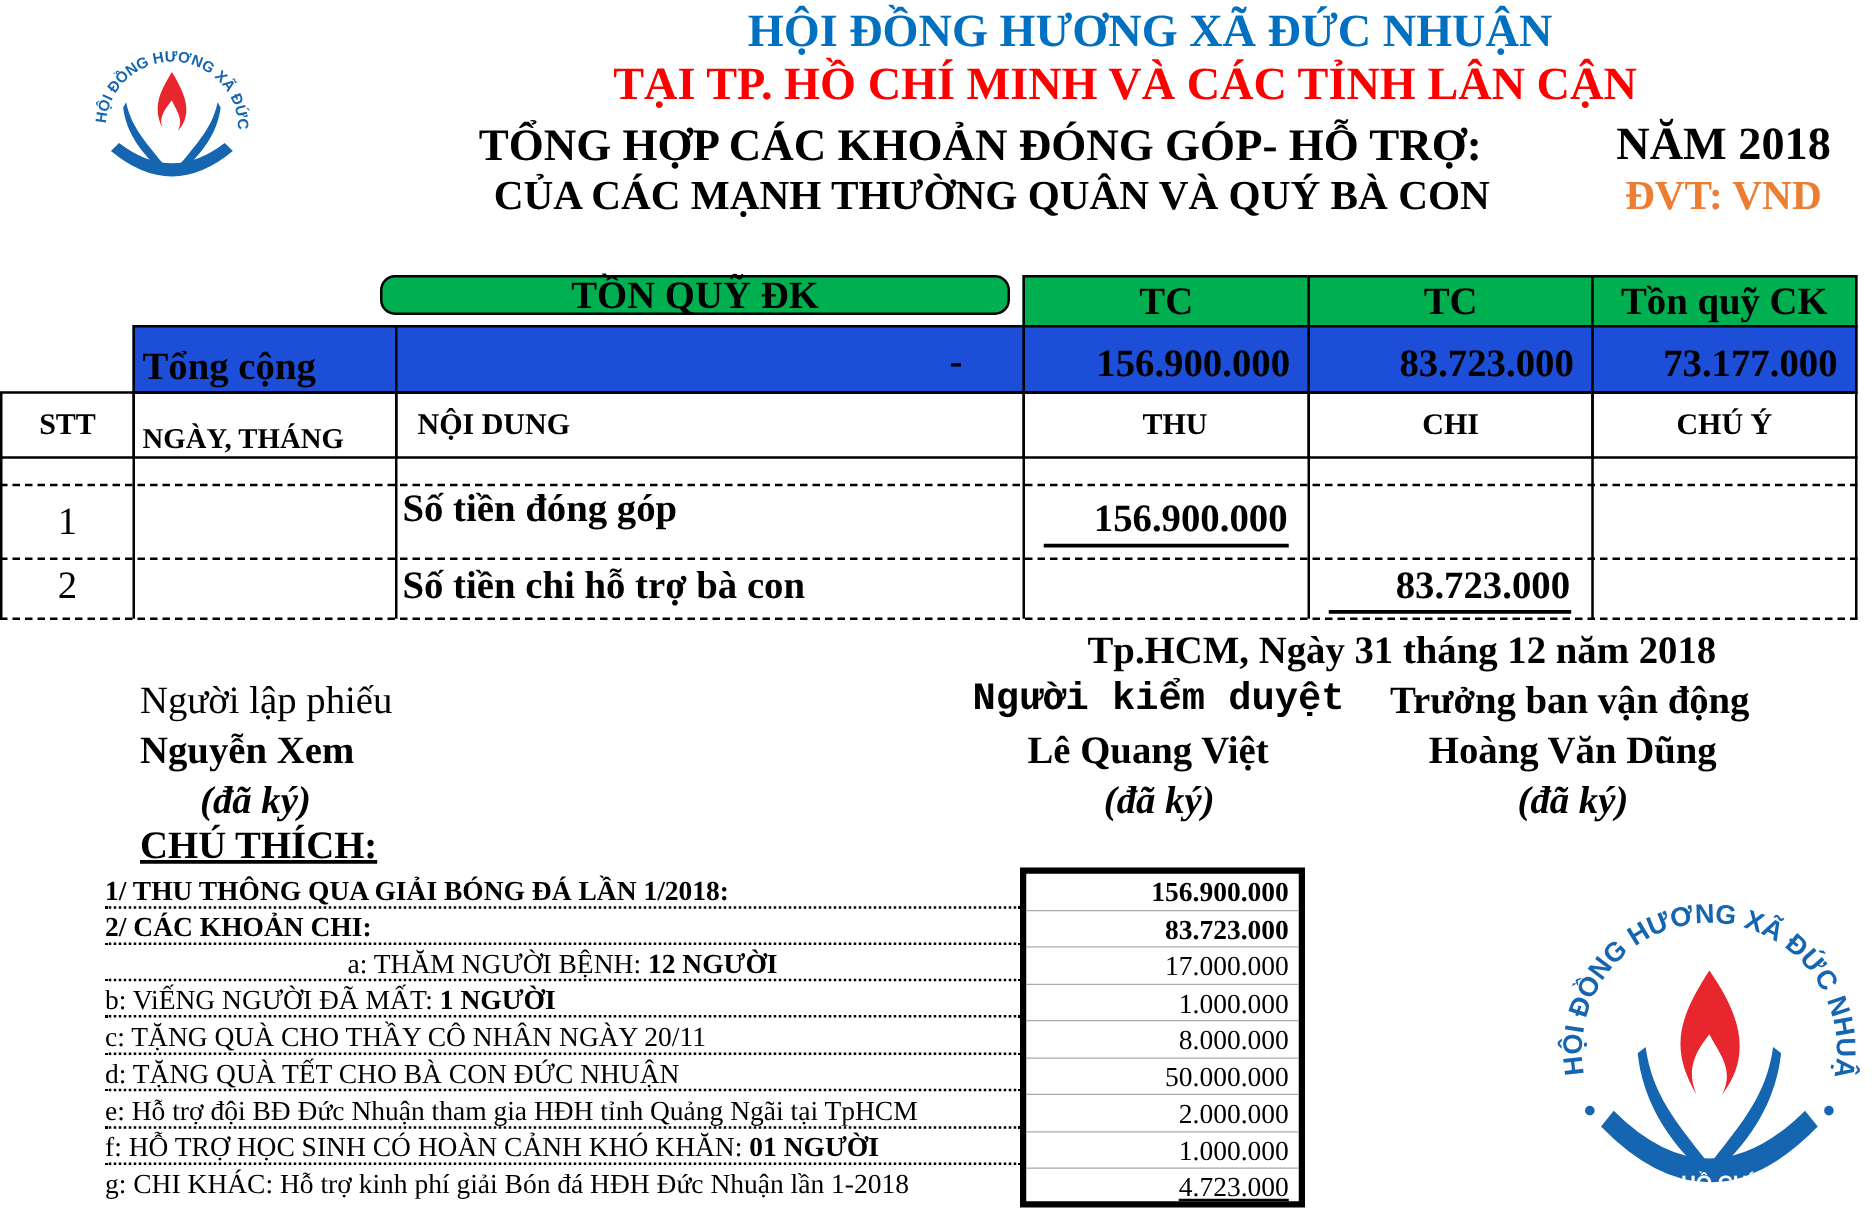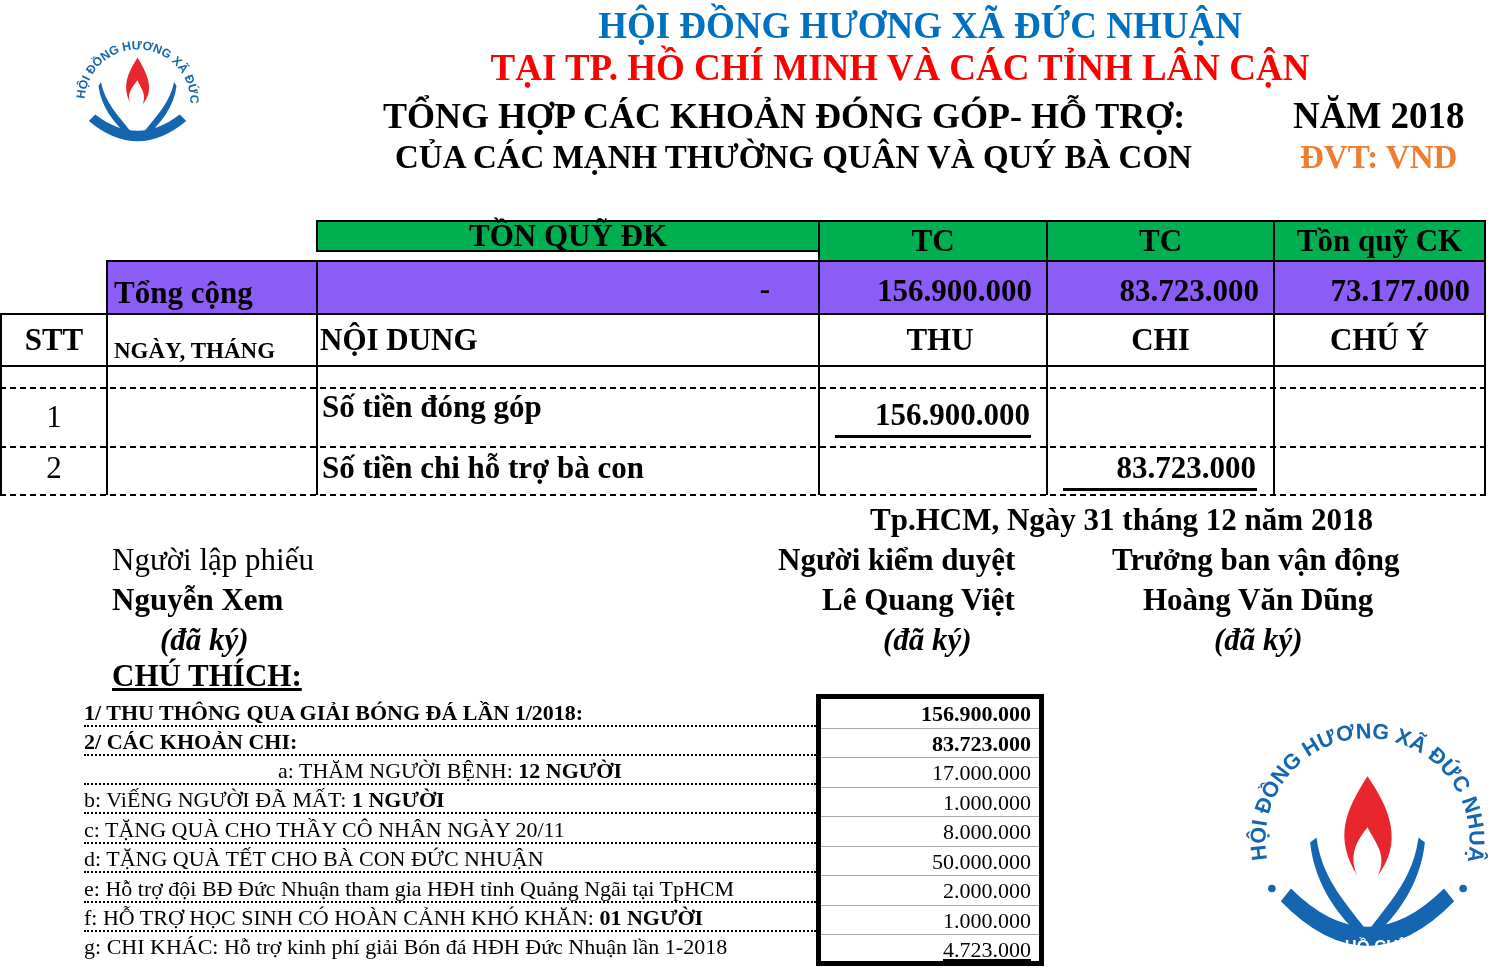--- a/index.html
+++ b/index.html
@@ -17,22 +17,22 @@
   .t4b { left:1300px; top:137px; font-size:33px; font-weight:bold; line-height:40px; }
 
   
   .logo-small { left:55px; top:25px; width:165px; width:165px; height:130px; }
   .logo-big { left:1240px; top:710px; width:255px; height:255px; }
 
   
   .grid { position:absolute; }
   .cell { position:absolute; box-sizing:border-box; display:flex; align-items:flex-end; font-weight:bold; }
   .green { background:#00B050; border:2px solid #000; justify-content:center; align-items:center; font-size:31px; }
-  .yellow { background:#8b5cf6; border:2px solid #000; font-size:31px; }
-  .hdr { border:2px solid #000; font-size:31px; align-items:center; }
+  .yellow { background:#1d4ed8; border:2px solid #000; font-size:31px; }
+  .hdr { border:2px solid #000; font-size:24px; align-items:center; }
   .hline-dash { position:absolute; height:0; border-top:2px dashed #000; }
   .num { justify-content:flex-end; padding-right:14px; }
   .underline-bar { position:absolute; height:3px; background:#000; }
 
   .sig { font-size:31px; line-height:40px; }
   .sig-b { font-weight:bold; }
   .sig-i { font-style:italic; font-weight:bold; }
 
   
   .note-row { position:absolute; left:84px; width:732px; height:29px; font-size:22px; line-height:29px; border-bottom:2px dotted #000; box-sizing:border-box; white-space:nowrap; }
@@ -59,36 +59,36 @@
 </div>
 
 <div class="abs t1" style="color:#0070C0;">HỘI ĐỒNG HƯƠNG XÃ ĐỨC NHUẬN</div>
 <div class="abs t2" style="color:#FF0000;">TẠI TP. HỒ CHÍ MINH VÀ CÁC TỈNH LÂN CẬN</div>
 <div class="abs t3">TỔNG HỢP CÁC KHOẢN ĐÓNG GÓP- HỖ TRỢ:</div>
 <div class="abs t3b">NĂM 2018</div>
 <div class="abs t4">CỦA CÁC MẠNH THƯỜNG QUÂN VÀ QUÝ BÀ CON</div>
 <div class="abs t4b" style="color:#ED7D31;">ĐVT: VND</div>
 
 <div class="grid">
-  <div class="cell green" style="left:316px; top:220px; width:504px; height:32px;">TỒN QUỸ ĐK</div>
+  <div class="cell green" style="left:304px; top:220px; width:504px; height:32px;border-radius:12px;">TỒN QUỸ ĐK</div>
   <div class="cell green" style="left:818px; top:220px; width:230px; height:42px;">TC</div>
   <div class="cell green" style="left:1046px; top:220px; width:229px; height:42px;">TC</div>
   <div class="cell green" style="left:1273px; top:220px; width:213px; height:42px;">Tồn quỹ CK</div>
 
   <div class="cell yellow" style="left:106px; top:260px; width:212px; height:55px; padding-left:6px; padding-bottom:2px;">Tổng cộng</div>
   <div class="cell yellow num" style="left:316px; top:260px; width:504px; height:55px; padding-right:48px; padding-bottom:6px;">-</div>
   <div class="cell yellow num" style="left:818px; top:260px; width:230px; height:55px; padding-bottom:4px;">156.900.000</div>
   <div class="cell yellow num" style="left:1046px; top:260px; width:229px; height:55px; padding-bottom:4px;">83.723.000</div>
   <div class="cell yellow num" style="left:1273px; top:260px; width:213px; height:55px; padding-bottom:4px;">73.177.000</div>
 </div>
 
 <div class="grid">
   <div class="cell hdr" style="left:0; top:313px; width:108px; height:54px; justify-content:center;">STT</div>
   <div class="cell hdr" style="left:106px; top:313px; width:212px; height:54px; font-size:23px; padding-left:6px; padding-top:22px;">NGÀY, THÁNG</div>
-  <div class="cell hdr" style="left:316px; top:313px; width:504px; height:54px; padding-left:2px;">NỘI DUNG</div>
+  <div class="cell hdr" style="left:316px; top:313px; width:504px; height:54px; padding-left:16px;">NỘI DUNG</div>
   <div class="cell hdr" style="left:818px; top:313px; width:230px; height:54px; justify-content:center;padding-left:14px;">THU</div>
   <div class="cell hdr" style="left:1046px; top:313px; width:229px; height:54px; justify-content:center;">CHI</div>
   <div class="cell hdr" style="left:1273px; top:313px; width:213px; height:54px; justify-content:center;">CHÚ Ý</div>
 
   <div class="abs" style="left:0; top:365px; width:2px; height:130px; background:#000;"></div>
   <div class="abs" style="left:106px; top:365px; width:2px; height:130px; background:#000;"></div>
   <div class="abs" style="left:316px; top:365px; width:2px; height:130px; background:#000;"></div>
   <div class="abs" style="left:818px; top:365px; width:2px; height:130px; background:#000;"></div>
   <div class="abs" style="left:1046px; top:365px; width:2px; height:130px; background:#000;"></div>
   <div class="abs" style="left:1273px; top:365px; width:2px; height:130px; background:#000;"></div>
@@ -112,21 +112,21 @@
     <div class="underline-bar" style="left:1063px; top:40px; width:194px;"></div>
   </div>
 </div>
 
 <div class="abs sig sig-b" style="left:870px; top:500px;">Tp.HCM, Ngày 31 tháng  12   năm 2018</div>
 
 <div class="abs sig" style="left:112px; top:540px;">Người lập phiếu</div>
 <div class="abs sig sig-b" style="left:112px; top:580px;">Nguyễn Xem</div>
 <div class="abs sig sig-i" style="left:160px; top:620px;">(đã ký)</div>
 
-<div class="abs sig sig-b" style="left:778px; top:540px;">Người kiểm duyệt</div>
+<div class="abs sig sig-b" style="left:778px; top:540px;font-family:Liberation Mono, monospace;">Người kiểm duyệt</div>
 <div class="abs sig sig-b" style="left:822px; top:580px;">Lê Quang Việt</div>
 <div class="abs sig sig-i" style="left:883px; top:620px;">(đã ký)</div>
 
 <div class="abs sig sig-b" style="left:1112px; top:540px;">Trưởng ban vận động</div>
 <div class="abs sig sig-b" style="left:1143px; top:580px;">Hoàng Văn Dũng</div>
 <div class="abs sig sig-i" style="left:1214px; top:620px;">(đã ký)</div>
 
 <div class="abs sig sig-b" style="left:112px; top:656px; text-decoration:underline;">CHÚ THÍCH:</div>
 
 <div>

